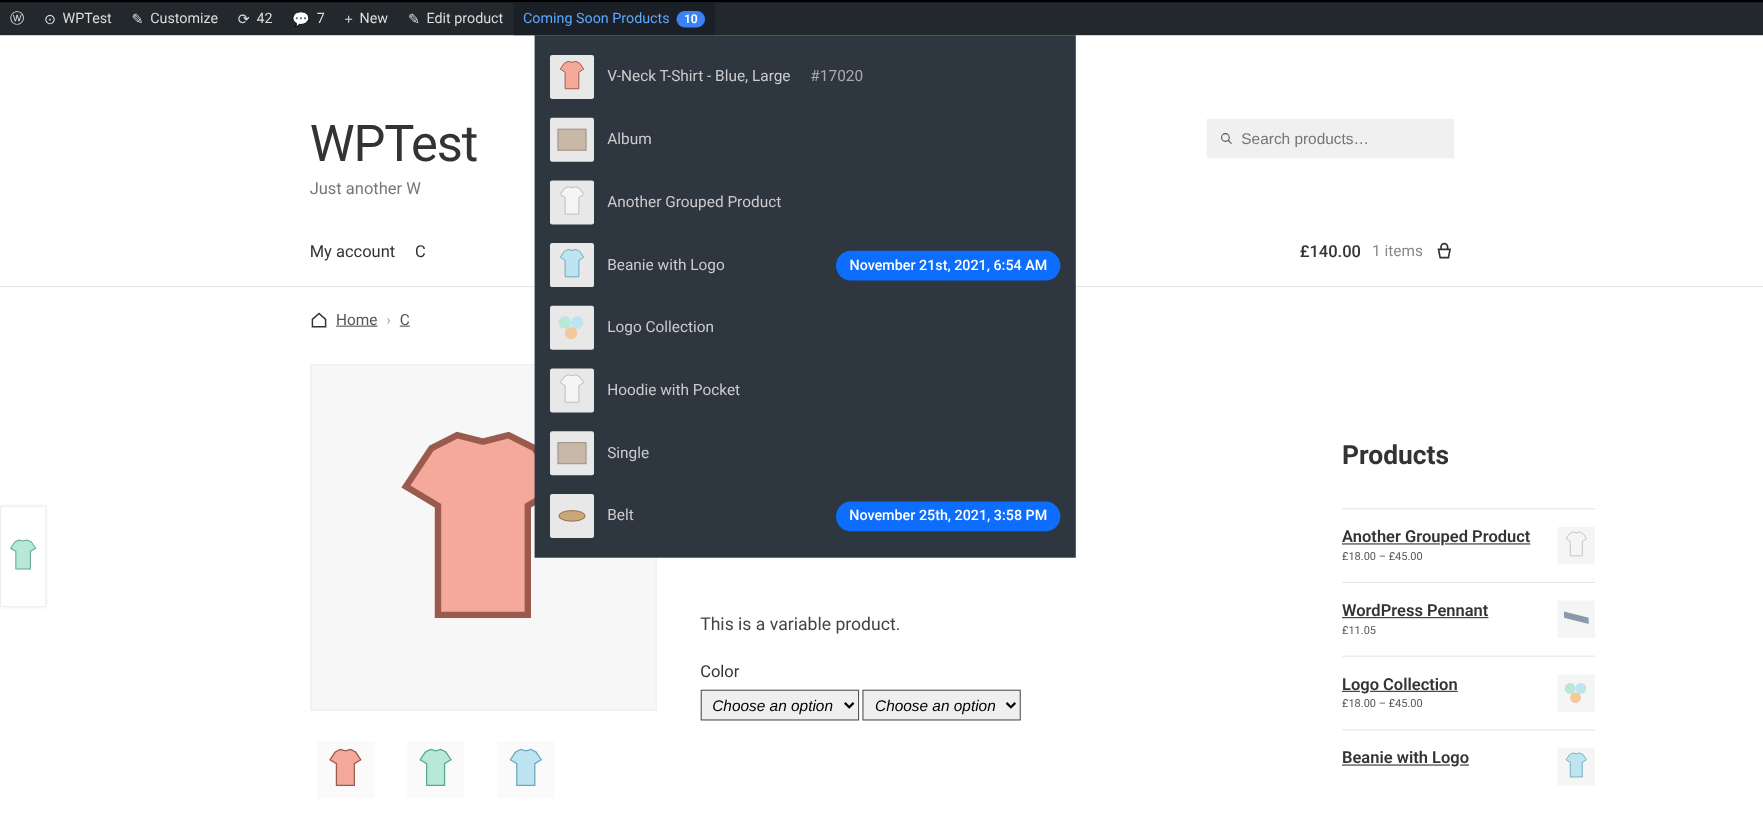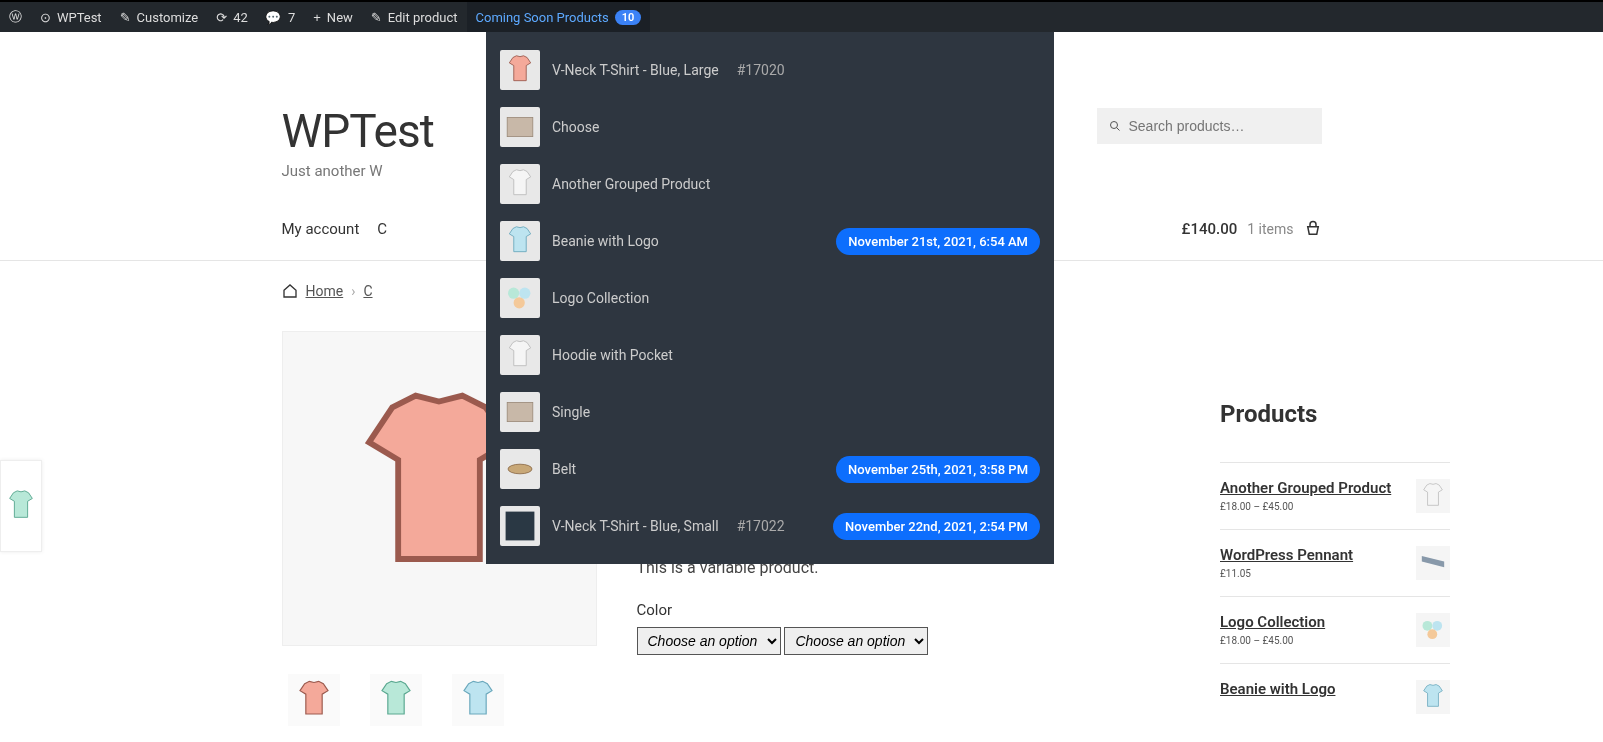--- a/index.html
+++ b/index.html
@@ -6,21 +6,21 @@
 body { font-family: -apple-system, BlinkMacSystemFont, "Segoe UI", Roboto, sans-serif; background: #fff; color: #333; width: 1603px; height: 742px; overflow: hidden; position: relative; }
 
 
 .adminbar { height: 32px; background: #23282d; color: #ccc; display: flex; align-items: center; font-size: 13px; border-top: 2px solid #000; }
 .adminbar .item { display: flex; align-items: center; padding: 0 9px; height: 100%; gap: 6px; cursor: pointer; color: #ddd; }
 .adminbar .highlight { color: #5da9ff; }
 .badge-red { background: #3b82f6; color: #fff; border-radius: 10px; font-size: 11px; padding: 1px 7px; font-weight: 600; }
 .ab-icon { font-family: sans-serif; display:inline-block; }
 
 
-.dropdown { position: absolute; top: 32px; left: 486px; width: 568px; background: #2e3640; padding: 14px 10px 14px 10px; z-index: 100; }
+.dropdown { position: absolute; top: 32px; left: 486px; width: 492px; background: #2e3640; padding: 14px 10px 14px 10px; z-index: 100; }
 .dd-row { display: flex; align-items: center; padding: 4px 4px; gap: 12px; color: #ccc; font-size: 14px; cursor: pointer; }
 .dd-thumb { width: 40px; height: 40px; background: #e8e8e8; border-radius: 2px; flex-shrink: 0; display:flex; align-items:center; justify-content:center; }
 .dd-thumb svg { width: 32px; height: 32px; }
 .dd-name { flex: 0 0 auto; }
 .dd-sku { color: #aaa; margin-left: 6px; }
 .dd-spacer { flex: 1; }
 .dd-pill { background: #0d6efd; color: #fff; border-radius: 16px; padding: 6px 12px; font-size: 13px; font-weight: 500; white-space: nowrap; }
 .dd-row + .dd-row { margin-top: 9px; }
 
 
@@ -136,21 +136,21 @@
       <span class="dd-name">V-Neck T-Shirt - Blue, Large</span>
       <span class="dd-sku">#17020</span>
       <span class="dd-spacer"></span>
     </div>
     <div class="dd-row">
       <div class="dd-thumb">
         <svg viewBox="0 0 40 40">
           <rect x="4" y="8" width="32" height="24" fill="#c8b8a8" stroke="#998877"></rect>
         </svg>
       </div>
-      <span class="dd-name">Choose</span>
+      <span class="dd-name">Album</span>
       <span class="dd-spacer"></span>
     </div>
     <div class="dd-row">
       <div class="dd-thumb">
         <svg viewBox="0 0 72 72">
           <use href="#tshirt" class="tshirt-white"></use>
         </svg>
       </div>
       <span class="dd-name">Another Grouped Product</span>
       <span class="dd-spacer"></span>
@@ -196,31 +196,20 @@
     </div>
     <div class="dd-row">
       <div class="dd-thumb">
         <svg viewBox="0 0 40 40">
           <ellipse cx="20" cy="20" rx="15" ry="6" fill="#c8a878" stroke="#886644"></ellipse>
         </svg>
       </div>
       <span class="dd-name">Belt</span>
       <span class="dd-spacer"></span>
       <span class="dd-pill">November 25th, 2021, 3:58 PM</span>
-    </div>
-    <div class="dd-row">
-      <div class="dd-thumb">
-        <svg viewBox="0 0 40 40">
-          <rect x="2" y="2" width="36" height="36" fill="#2a3844"></rect>
-        </svg>
-      </div>
-      <span class="dd-name">V-Neck T-Shirt - Blue, Small</span>
-      <span class="dd-sku">#17022</span>
-      <span class="dd-spacer"></span>
-      <span class="dd-pill">November 22nd, 2021, 2:54 PM</span>
     </div>
   </div>
 
 <div class="float-thumb">
   <svg viewBox="0 0 72 72">
       <use href="#tshirt" class="tshirt-mint"></use>
     </svg>
 </div>
 
 <div class="page">

